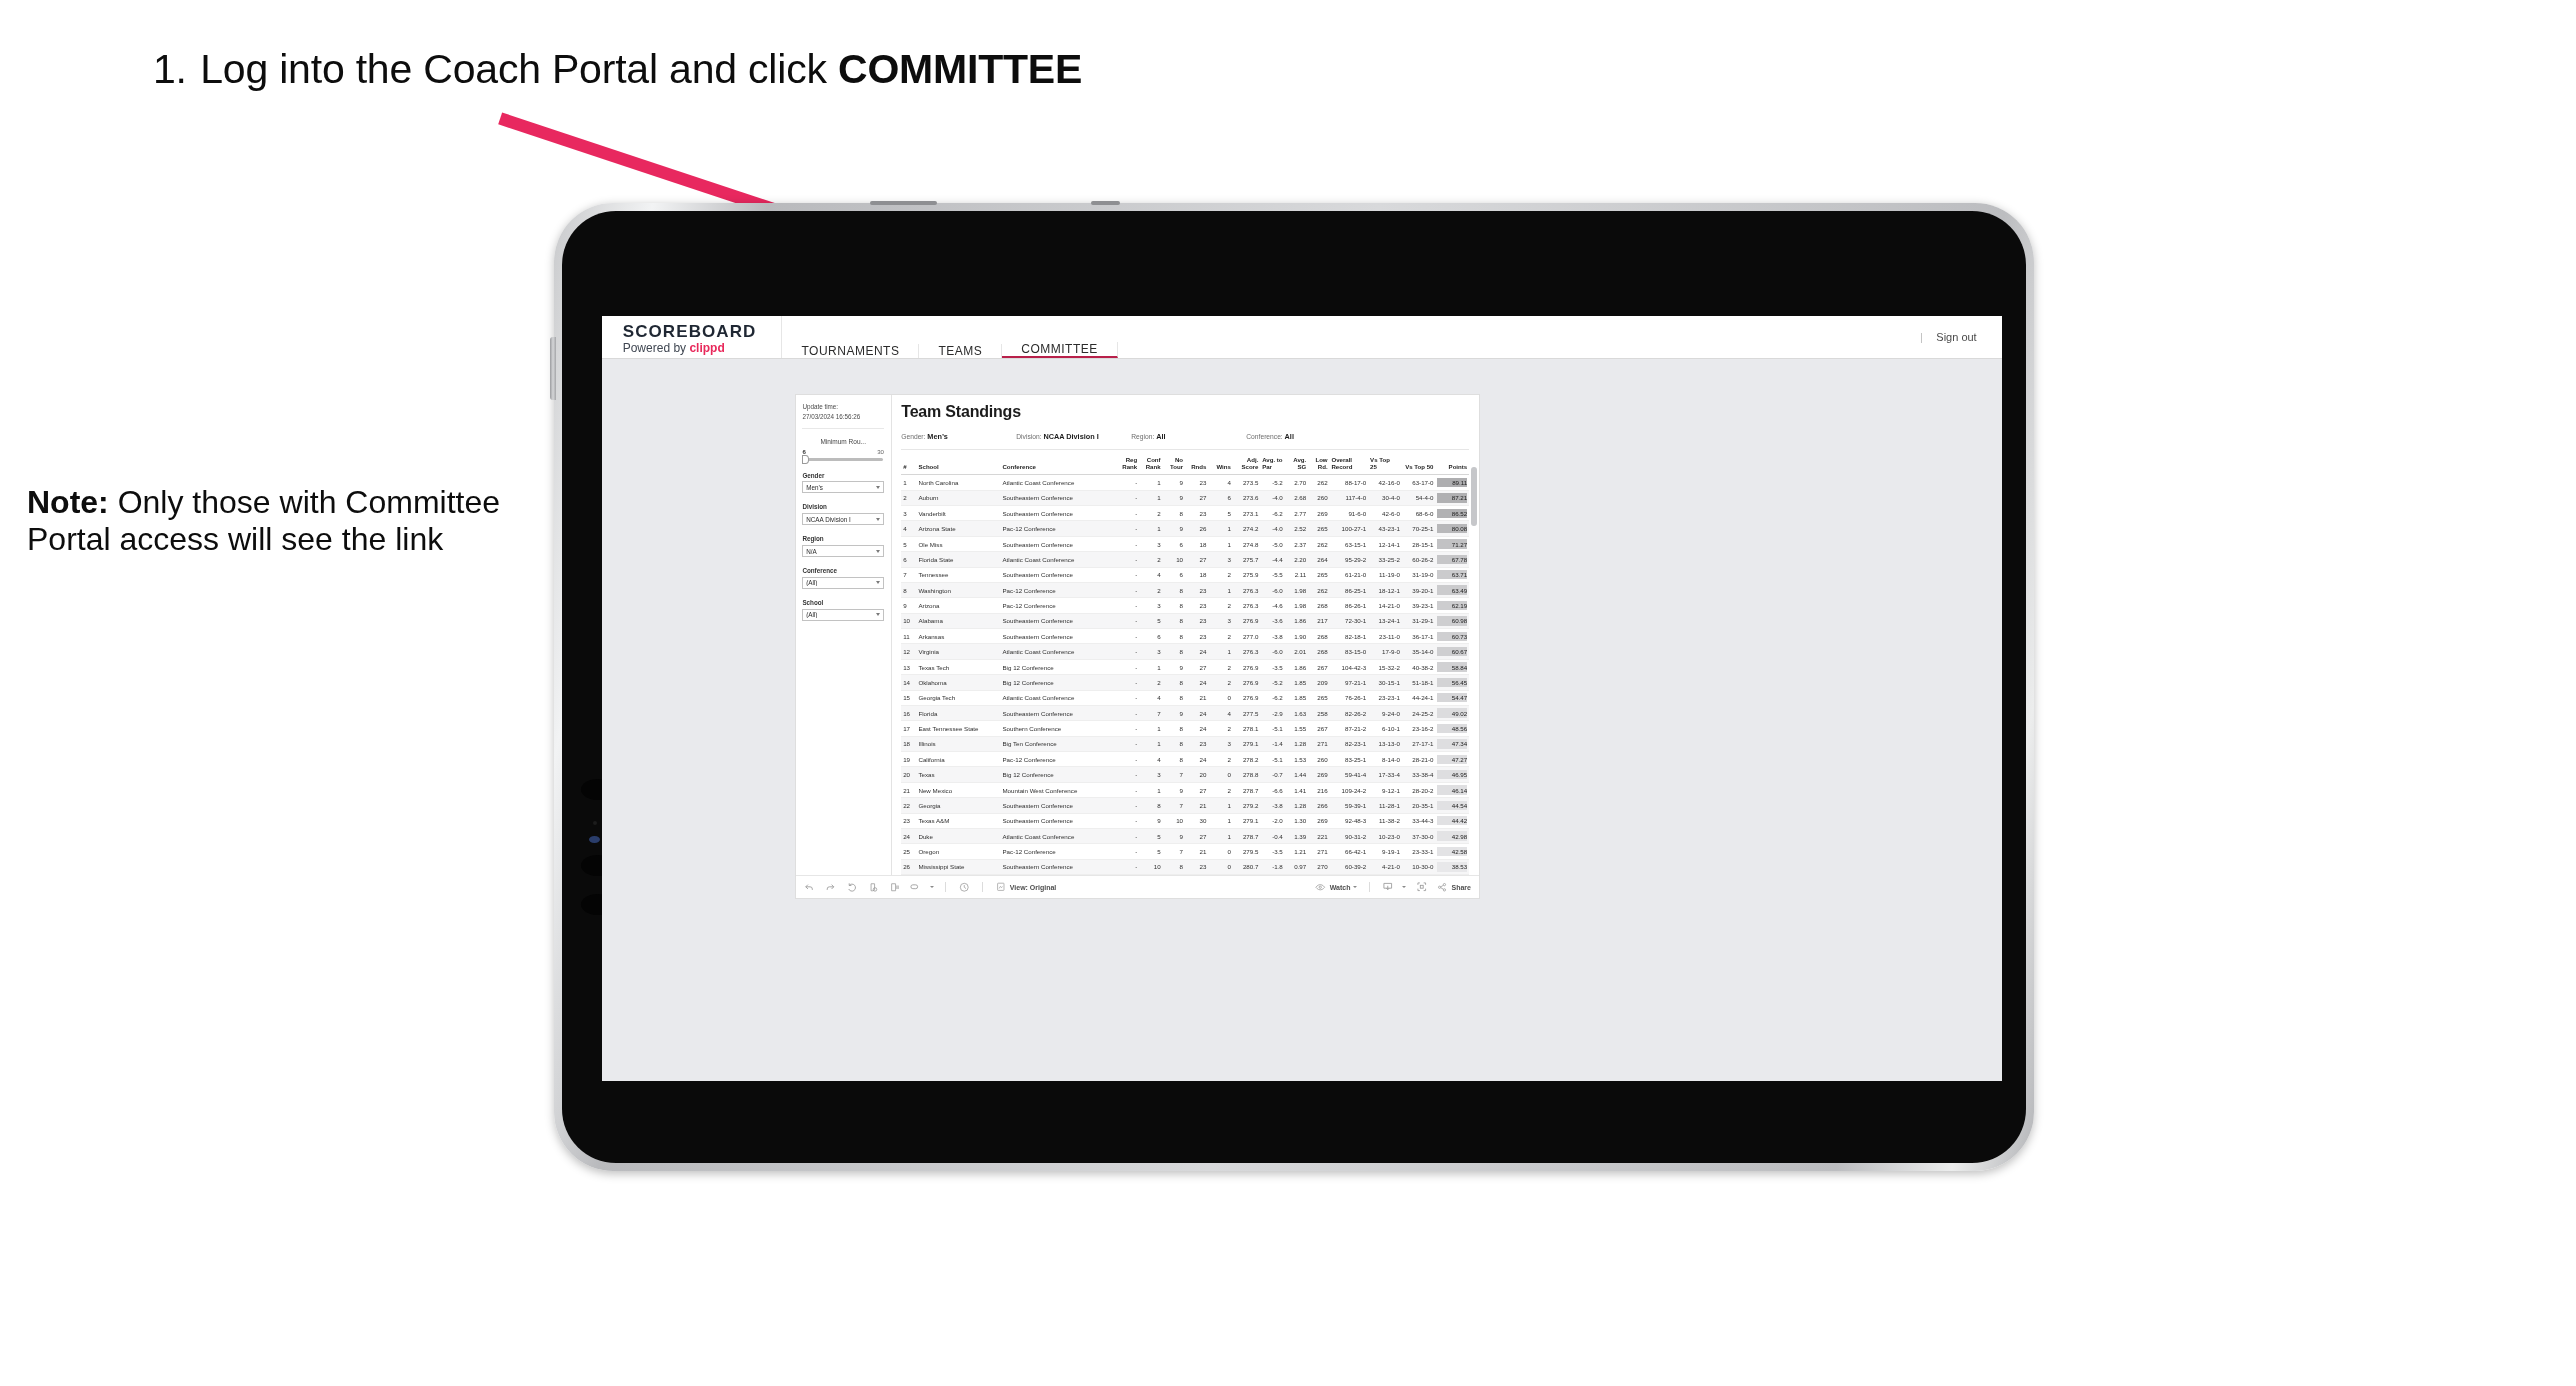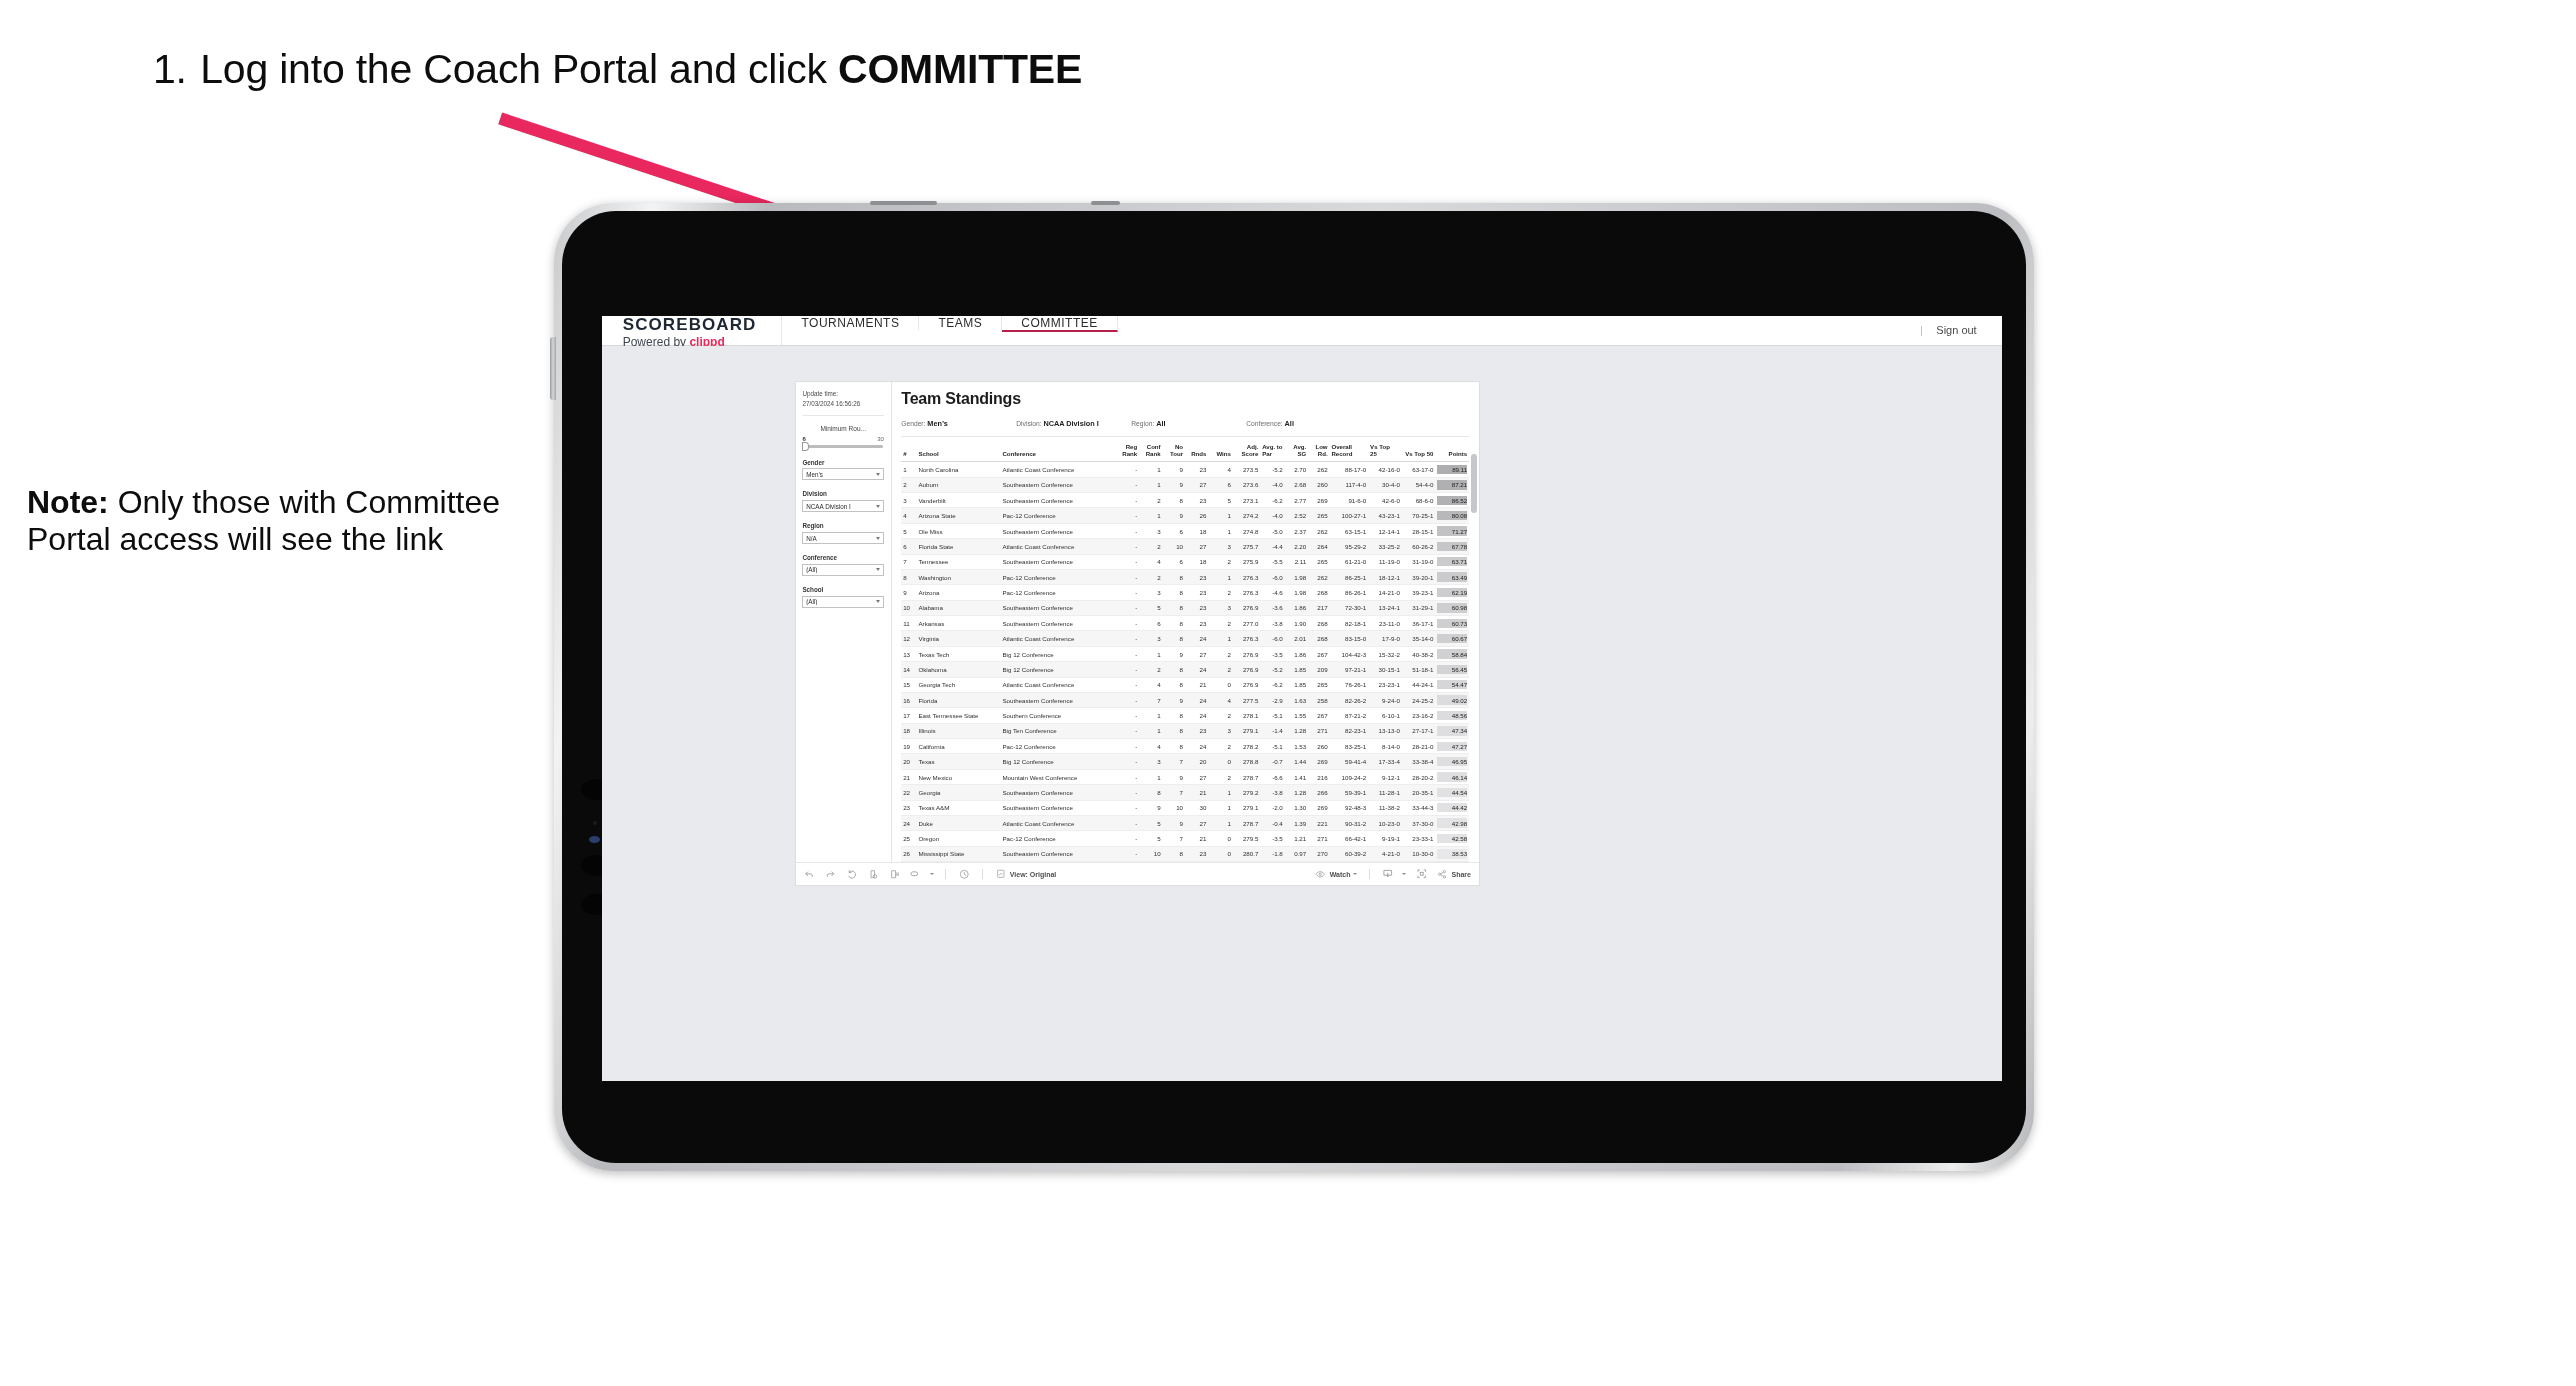--- a/index.html
+++ b/index.html
@@ -88,41 +88,41 @@
     background: #040404;
   }
   #cam-a { left: 19px; top: 568px; width: 33px; height: 21px; }
   #cam-b { left: 19px; top: 644px; width: 33px; height: 21px; }
   #cam-c { left: 19px; top: 683px; width: 33px; height: 21px; }
   #mic-dot { left: 31px; top: 610px; width: 4.8px; height: 4.8px; background:#1c1c1c; }
   #flash-dot{ left: 27px; top: 625px; width: 11.5px; height: 7.7px; background:#2a3d6b; }
 
   
   .app-header {
-    height: 30px;
+    height: 43px;
     background: #ffffff;
     display: flex; align-items: stretch;
     border-bottom: 1px solid #d9d9d9;
     position: relative;
   }
   .brand {
     padding: 3.8px 25px 0 21px;
     display: flex; flex-direction: column; justify-content: center;
     border-right: 1px solid #e6e6e6;
     min-width: 132px;
   }
   .brand-name {
     font-family: "Liberation Sans Narrow","Liberation Sans",sans-serif;
     font-weight: 700; font-size: 17px; letter-spacing: 1.1px;
     color: #1f2733; line-height: 1;
   }
   .brand-sub { font-size: 12px; color: #3f4651; margin-top: 2.4px; line-height:1; }
   .brand-sub .clippd { color: #e8295b; font-weight: 700; }
 
-  .nav-main { display: flex; align-items: flex-start; }
+  .nav-main { display: flex; align-items: flex-end; }
   .nav-main .nav-item {
     display: flex; align-items: center;
     padding: 0 19px;
     font-size: 12px; letter-spacing: 0.5px;
     color: #2b2b2b;
     border-right: 1px solid #e6e6e6;
     cursor: pointer;
     background: #fff;
   }
   .nav-main .nav-item.active {

